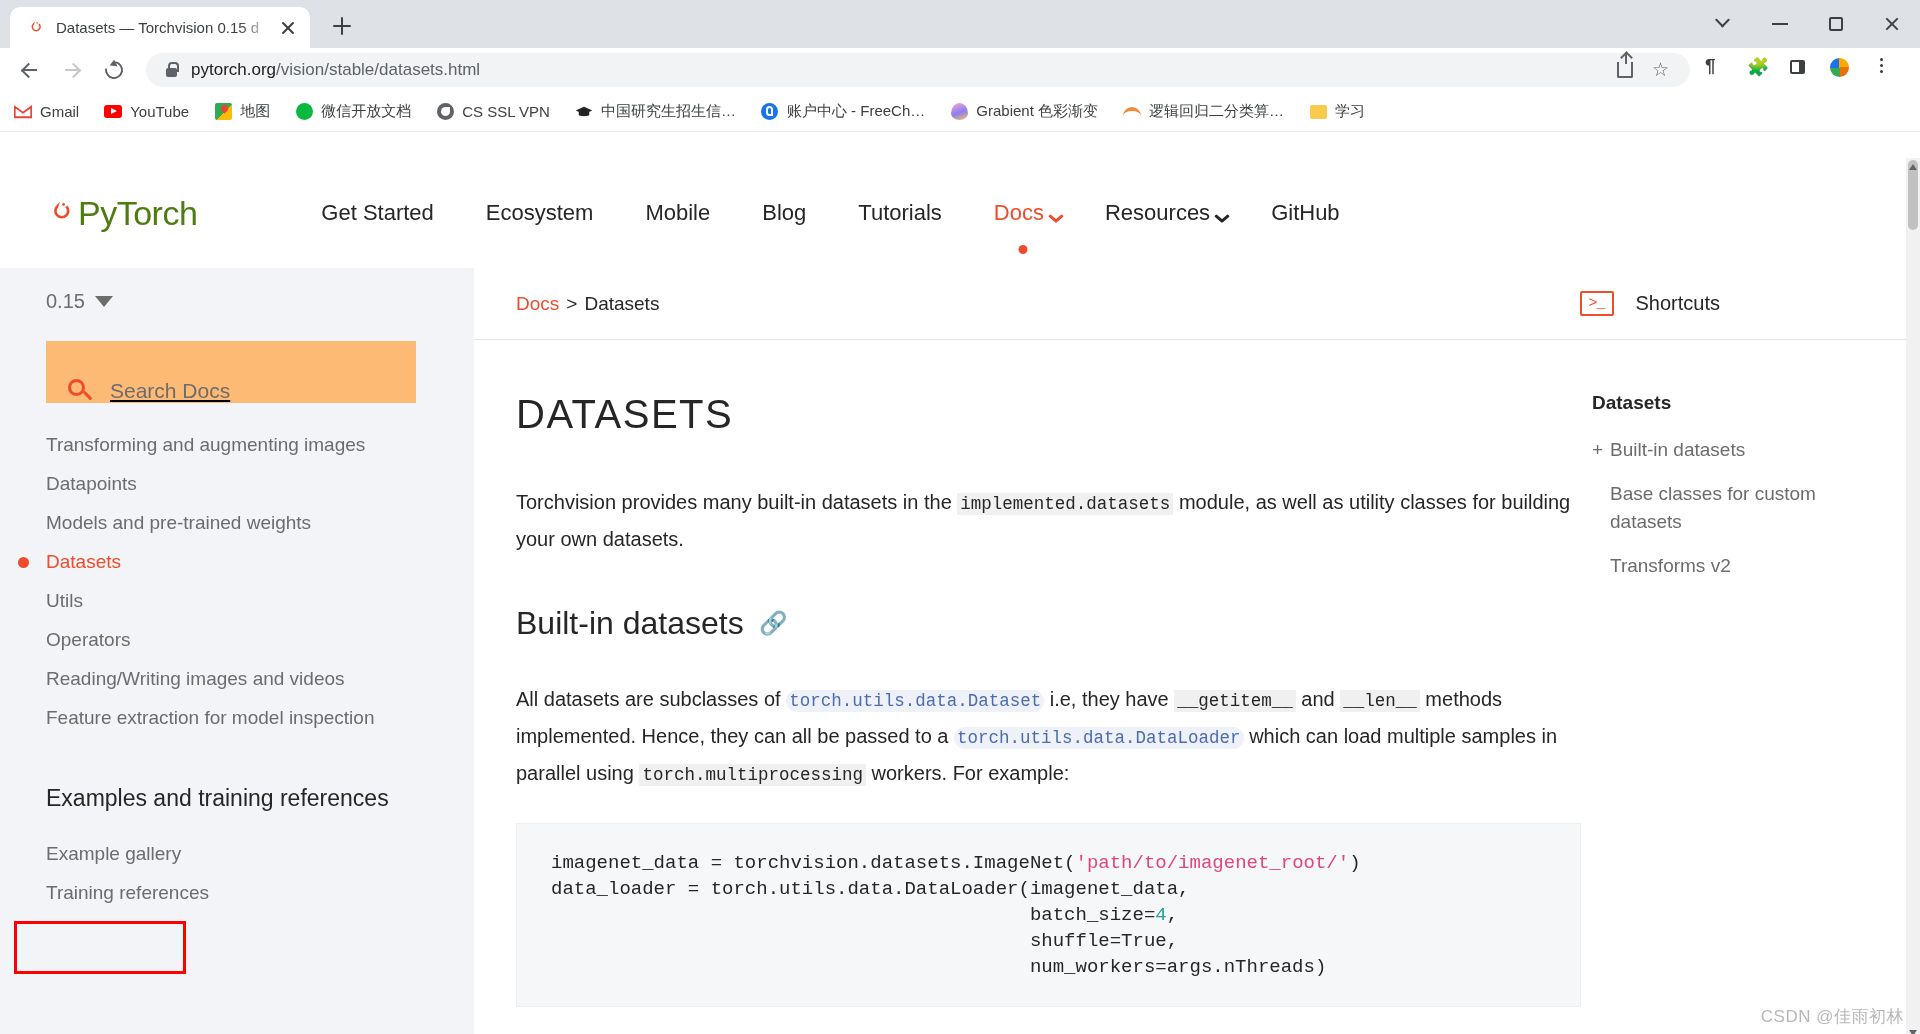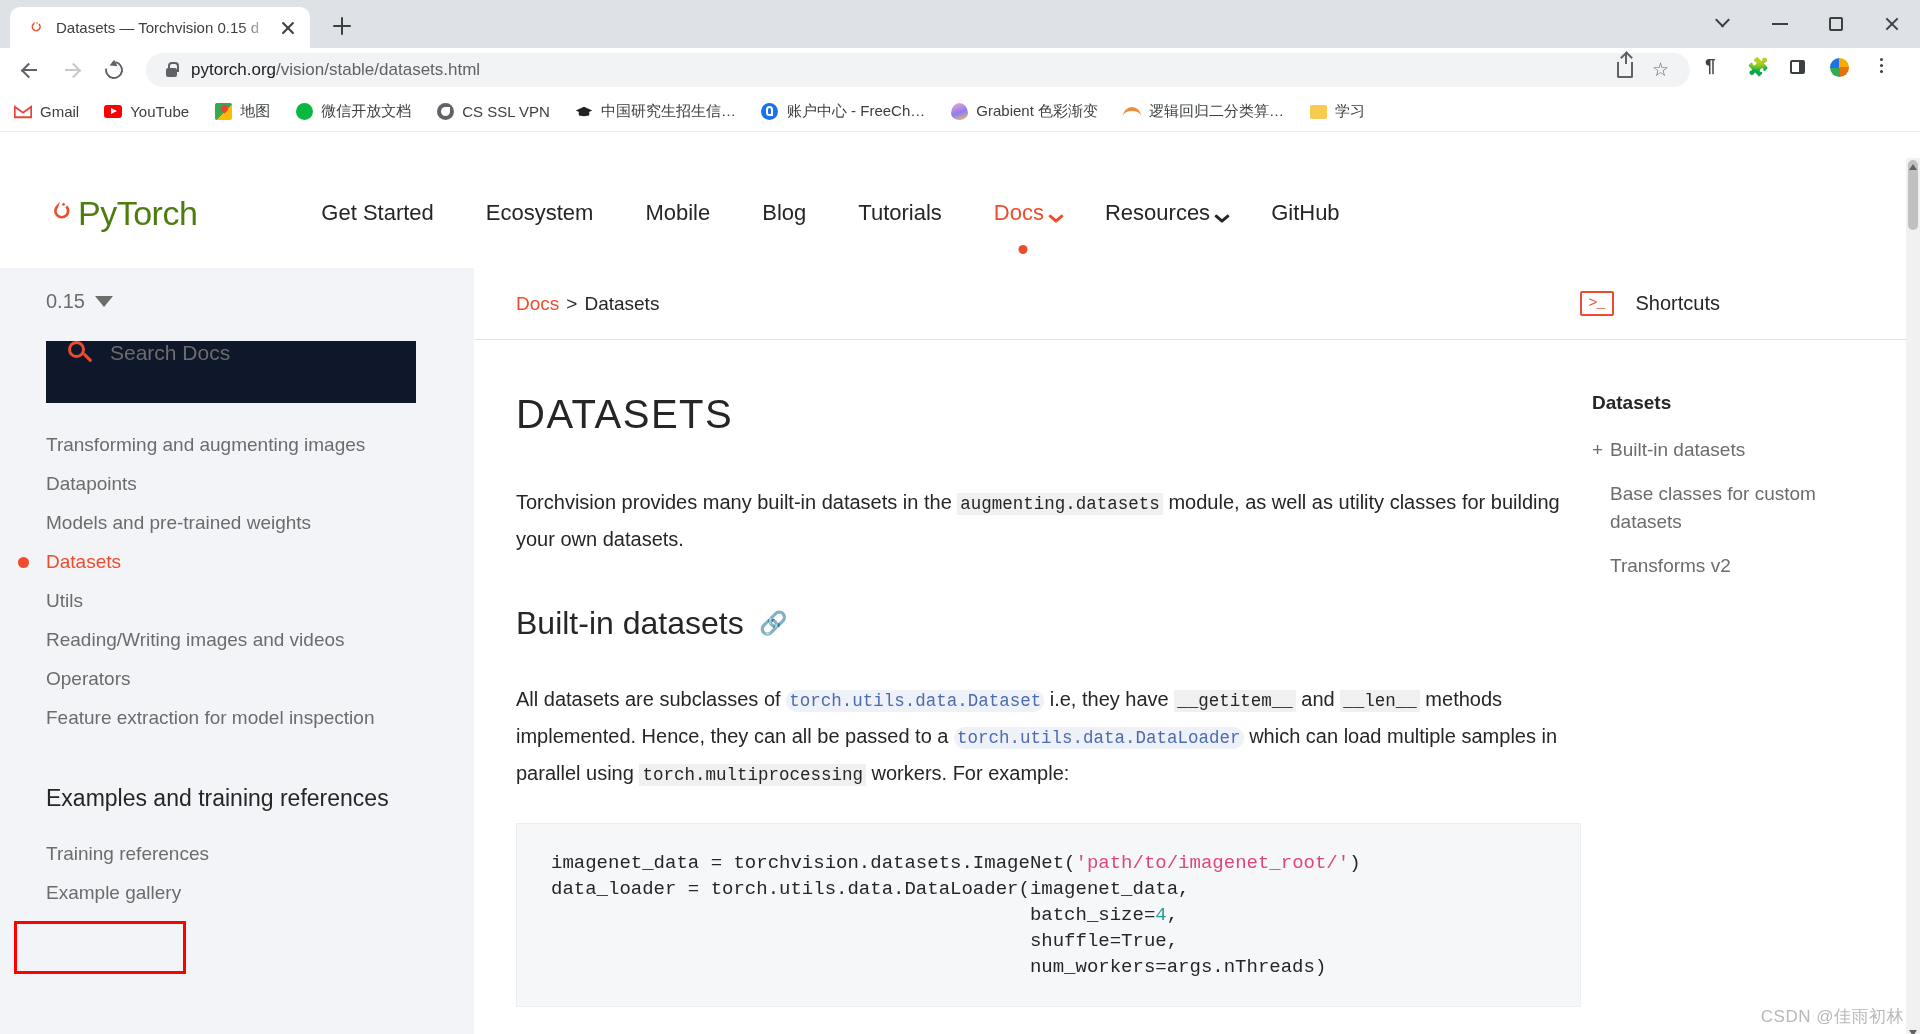--- a/index.html
+++ b/index.html
@@ -131,21 +131,21 @@
   .caret::after  { left:1px;  transform: rotate(-40deg); }
   .caret.red::before, .caret.red::after { background:#ee4c2c; }
   .caret.dark::before, .caret.dark::after { background:#262626; }
 
   .body-wrap { display:flex; height: 766px; }
 
   
   .lsb { width: 474px; flex: 0 0 474px; background: #f3f4f7; padding-top: 22px; position:relative; }
   .ver { margin-left: 46px; font-size: 20px; color: #6c6c6d; display:flex; align-items:center; }
   .ver .tri { margin-left: 10px; width:0;height:0;border-left:9px solid transparent;border-right:9px solid transparent;border-top:11px solid #6c6c6d; }
-  .srch { margin: 28px 0 0 46px; width: 370px; height: 62px; background:#0f172a; display:flex; align-items:flex-start; padding-left: 22px; }
+  .srch { margin: 28px 0 0 46px; width: 370px; height: 62px; background:#fdba74; display:flex; align-items:flex-end; padding-left: 22px; text-decoration: underline; }
   .srch-ico { width: 24px; height: 24px; position: relative; margin-right: 18px; flex:0 0 24px; }
   .srch-ico .circ { position:absolute; left:0; top:0; width:17px; height:17px; border:3px solid #ee4c2c; border-radius:50%; }
   .srch-ico .hdl { position:absolute; left:14px; top:15px; width:11px; height:3px; background:#ee4c2c; transform:rotate(45deg); border-radius:2px; }
   .srch-ph { font-size: 21px; color:#6c6c6d; font-weight:300; }
 
   .sb-h { margin: 54px 0 0 46px; font-size: 23px; color: #262626; font-weight: 400; }
   .sb-list { margin-top: 22px; }
   .sb-item { margin-left: 46px; font-size: 19px; color: #6c6c6d; font-weight:300; line-height: 39px; position:relative; white-space:nowrap; }
   .sb-item.active { color:#ee4c2c; }
   .sb-item.active .bullet { position:absolute; left: -28px; top: 15px; width: 11px; height:11px; border-radius:50%; background:#ee4c2c; }
@@ -384,29 +384,29 @@
             </span>
           <span class="srch-ph">Search Docs</span>
         </div>
 
         <div class="sb-list">
           <div class="sb-item"><span>Transforming and augmenting images</span></div>
           <div class="sb-item"><span>Datapoints</span></div>
           <div class="sb-item"><span>Models and pre-trained weights</span></div>
           <div class="sb-item active"><span class="bullet"></span><span>Datasets</span></div>
           <div class="sb-item"><span>Utils</span></div>
+          <div class="sb-item"><span>Operators</span></div>
           <div class="sb-item"><span>Reading/Writing images and videos</span></div>
-          <div class="sb-item"><span>Operators</span></div>
           <div class="sb-item"><span>Feature extraction for model inspection</span></div>
         </div>
 
         <div class="sb-h2">Examples and training references</div>
         <div class="sb-list">
+          <div class="sb-item"><span>Example gallery</span></div>
           <div class="sb-item"><span>Training references</span></div>
-          <div class="sb-item"><span>Example gallery</span></div>
         </div>
 
         <div class="anno"></div>
       </aside>
 
       <section class="main">
 
         <div class="crumbbar">
           <div class="crumb">
             <a href="#">Docs</a><span class="sep">&gt;</span><span>Datasets</span>
@@ -414,21 +414,21 @@
           <div class="shortcuts">
             <span class="term-ico">&gt;_</span>
             <span class="sc-label">Shortcuts</span>
           </div>
         </div>
 
         <div class="content">
           <article class="article">
             <h1 class="title">DATASETS</h1>
 
-            <p class="para"><span>Torchvision provides many built-in datasets in the </span><code class="lit">augmenting.datasets</code><span> module, as well as utility classes for building your own datasets.</span></p>
+            <p class="para"><span>Torchvision provides many built-in datasets in the </span><code class="lit">implemented.datasets</code><span> module, as well as utility classes for building your own datasets.</span></p>
 
             <h2 class="sect">
               <span>Built-in datasets</span>
               <span class="anchor">🔗</span>
             </h2>
 
             <p class="para"><span>All datasets are subclasses of </span><code class="ref">torch.utils.data.Dataset</code><span> i.e, they have </span><code class="lit">__getitem__</code><span> and </span><code class="lit">__len__</code><span> methods implemented. Hence, they can all be passed to a </span><code class="ref">torch.utils.data.DataLoader</code><span> which can load multiple samples in parallel using </span><code class="lit">torch.multiprocessing</code><span> workers. For example:</span></p>
 
             <div class="codeblock"><span>imagenet_data = torchvision.datasets.ImageNet(</span><span class="str">'path/to/imagenet_root/'</span><span>)</span>
 <span>data_loader = torch.utils.data.DataLoader(imagenet_data,</span>

